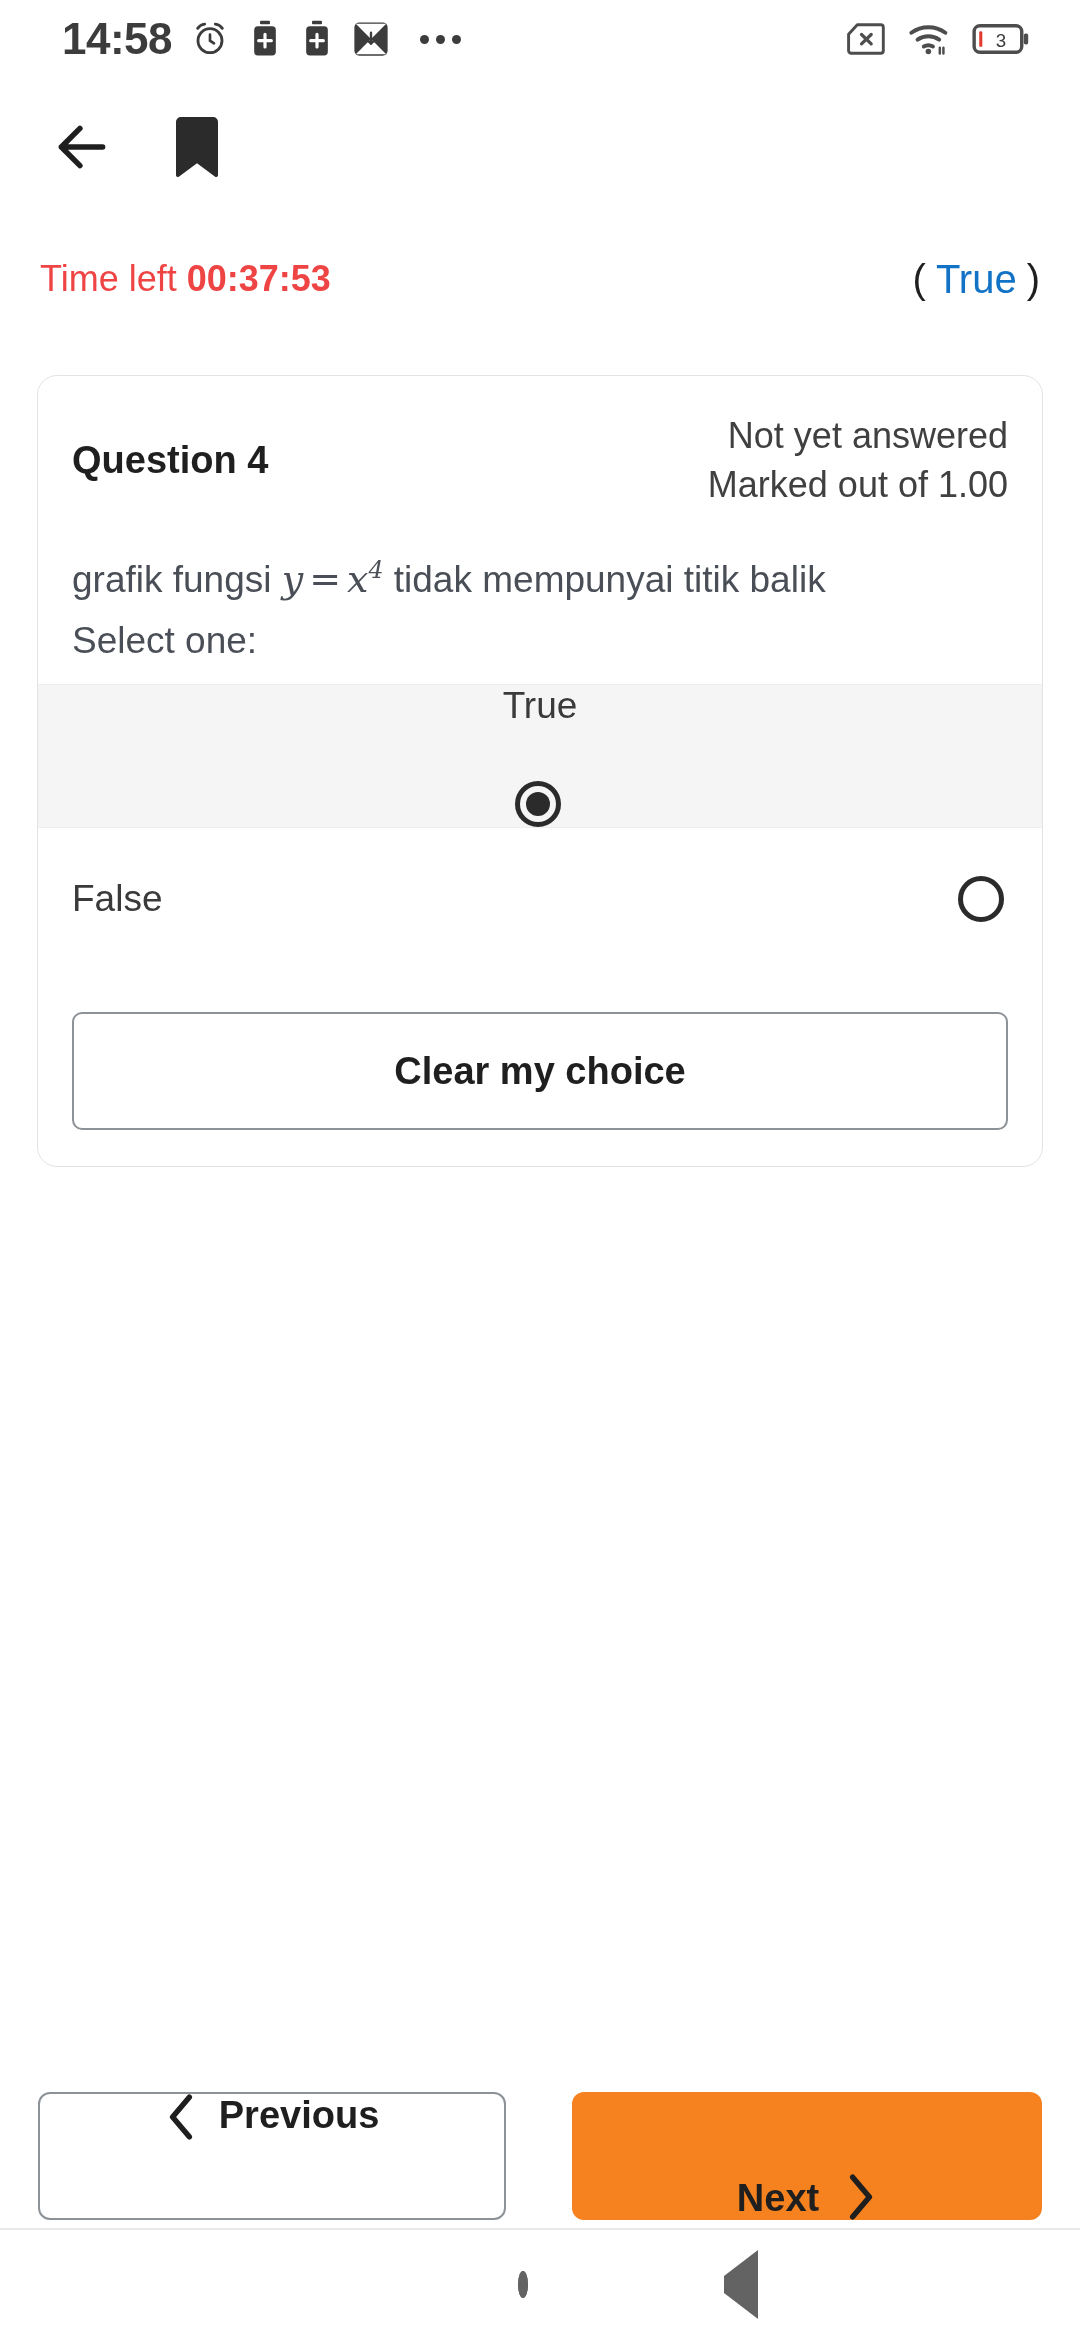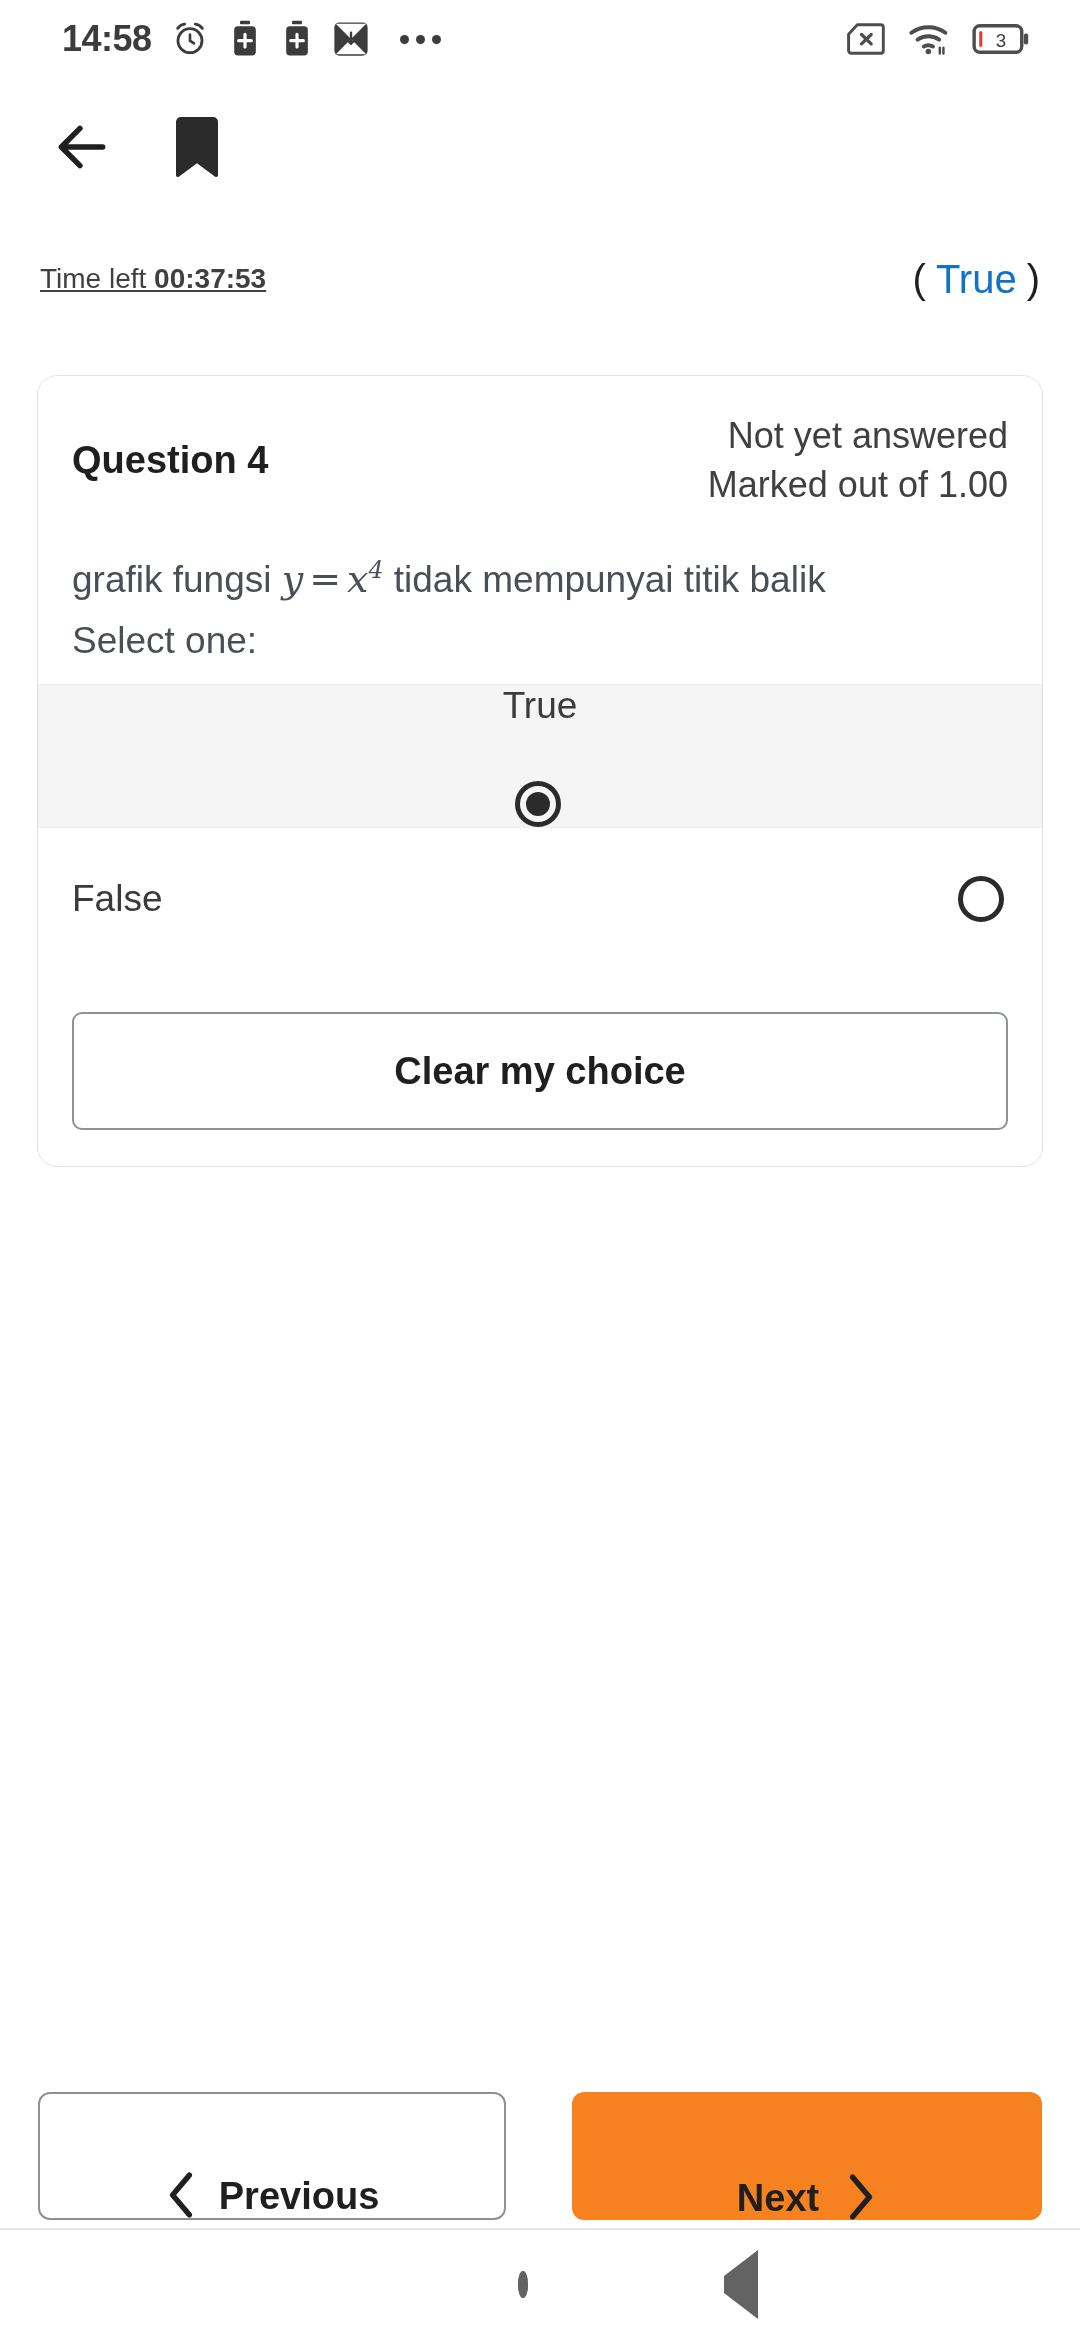--- a/index.html
+++ b/index.html
@@ -13,21 +13,21 @@
   #screen { position:relative; width:1080px; height:2340px; background:#fff; }
 
   
   .statusbar {
     position:absolute; top:0; left:0; width:1080px; height:78px;
     display:flex; align-items:center; justify-content:space-between;
     padding:0 26px 0 62px;
   }
   .sb-left { display:flex; align-items:center; gap:18px; }
   .sb-clock {
-    font-size:36px; font-weight:700; color:#3c3c3c;
+    font-size:44px; font-weight:700; color:#3c3c3c;
     letter-spacing:-0.5px; line-height:1;
   }
   .sb-right { display:flex; align-items:center; gap:20px; padding-right:24px; }
   .sb-dots { display:flex; align-items:center; gap:7px; margin-left:12px; }
   .sb-dots i { width:9px; height:9px; border-radius:50%; background:#3c3c3c; display:block; }
   .sb-icon { display:block; }
 
   
   .appbar {
     position:absolute; top:78px; left:0; width:1080px; height:138px;
@@ -46,21 +46,21 @@
     width:110px; height:120px; margin-right:14px;
     display:flex; align-items:center; justify-content:center;
   }
 
   
   .timerow {
     position:absolute; top:232px; left:0; width:1080px; height:94px;
     display:flex; align-items:center; justify-content:space-between;
     padding:0 40px 0 40px;
   }
-  .timeleft { font-size:28px; color:#404040;text-decoration:underline; }
+  .timeleft { font-size:36px; color:#ef4444; }
   .timeleft .tl-val { font-weight:700; }
   .hidewrap { font-size:40px; color:#1f1f1f; display:flex; align-items:center; gap:10px; }
   .hidewrap .hide-link { color:#1273c6; }
 
   
   .qcard {
     position:absolute; left:37px; top:375px; width:1006px;
     background:#ffffff; border:1.5px solid #e3e3e6; border-radius:20px;
     overflow:hidden;
   }
@@ -104,21 +104,21 @@
     margin-top:16px;
   }
 
   
   .navbtns {
     position:absolute; left:0; bottom:115px; width:1080px; height:138px;
     display:flex; align-items:center; padding:0 38px; gap:66px;
   }
   .btn-prev {
     width:476px; height:128px; border:2px solid #8d9297; border-radius:12px;
-    background:#ffffff; display:flex; align-items:flex-end; justify-content:center;
+    background:#ffffff; display:flex; align-items:flex-start; justify-content:center;
     gap:20px; font-size:38px; font-weight:700; color:#1f1f1f;
   }
   .btn-next {
     width:478px; height:128px; border:none; border-radius:12px;
     display:flex; align-items:flex-end; justify-content:center;
     gap:24px; font-size:38px; font-weight:700; color:#1f1f1f;
   }
   .chev { display:block; }
 
   .divider {

